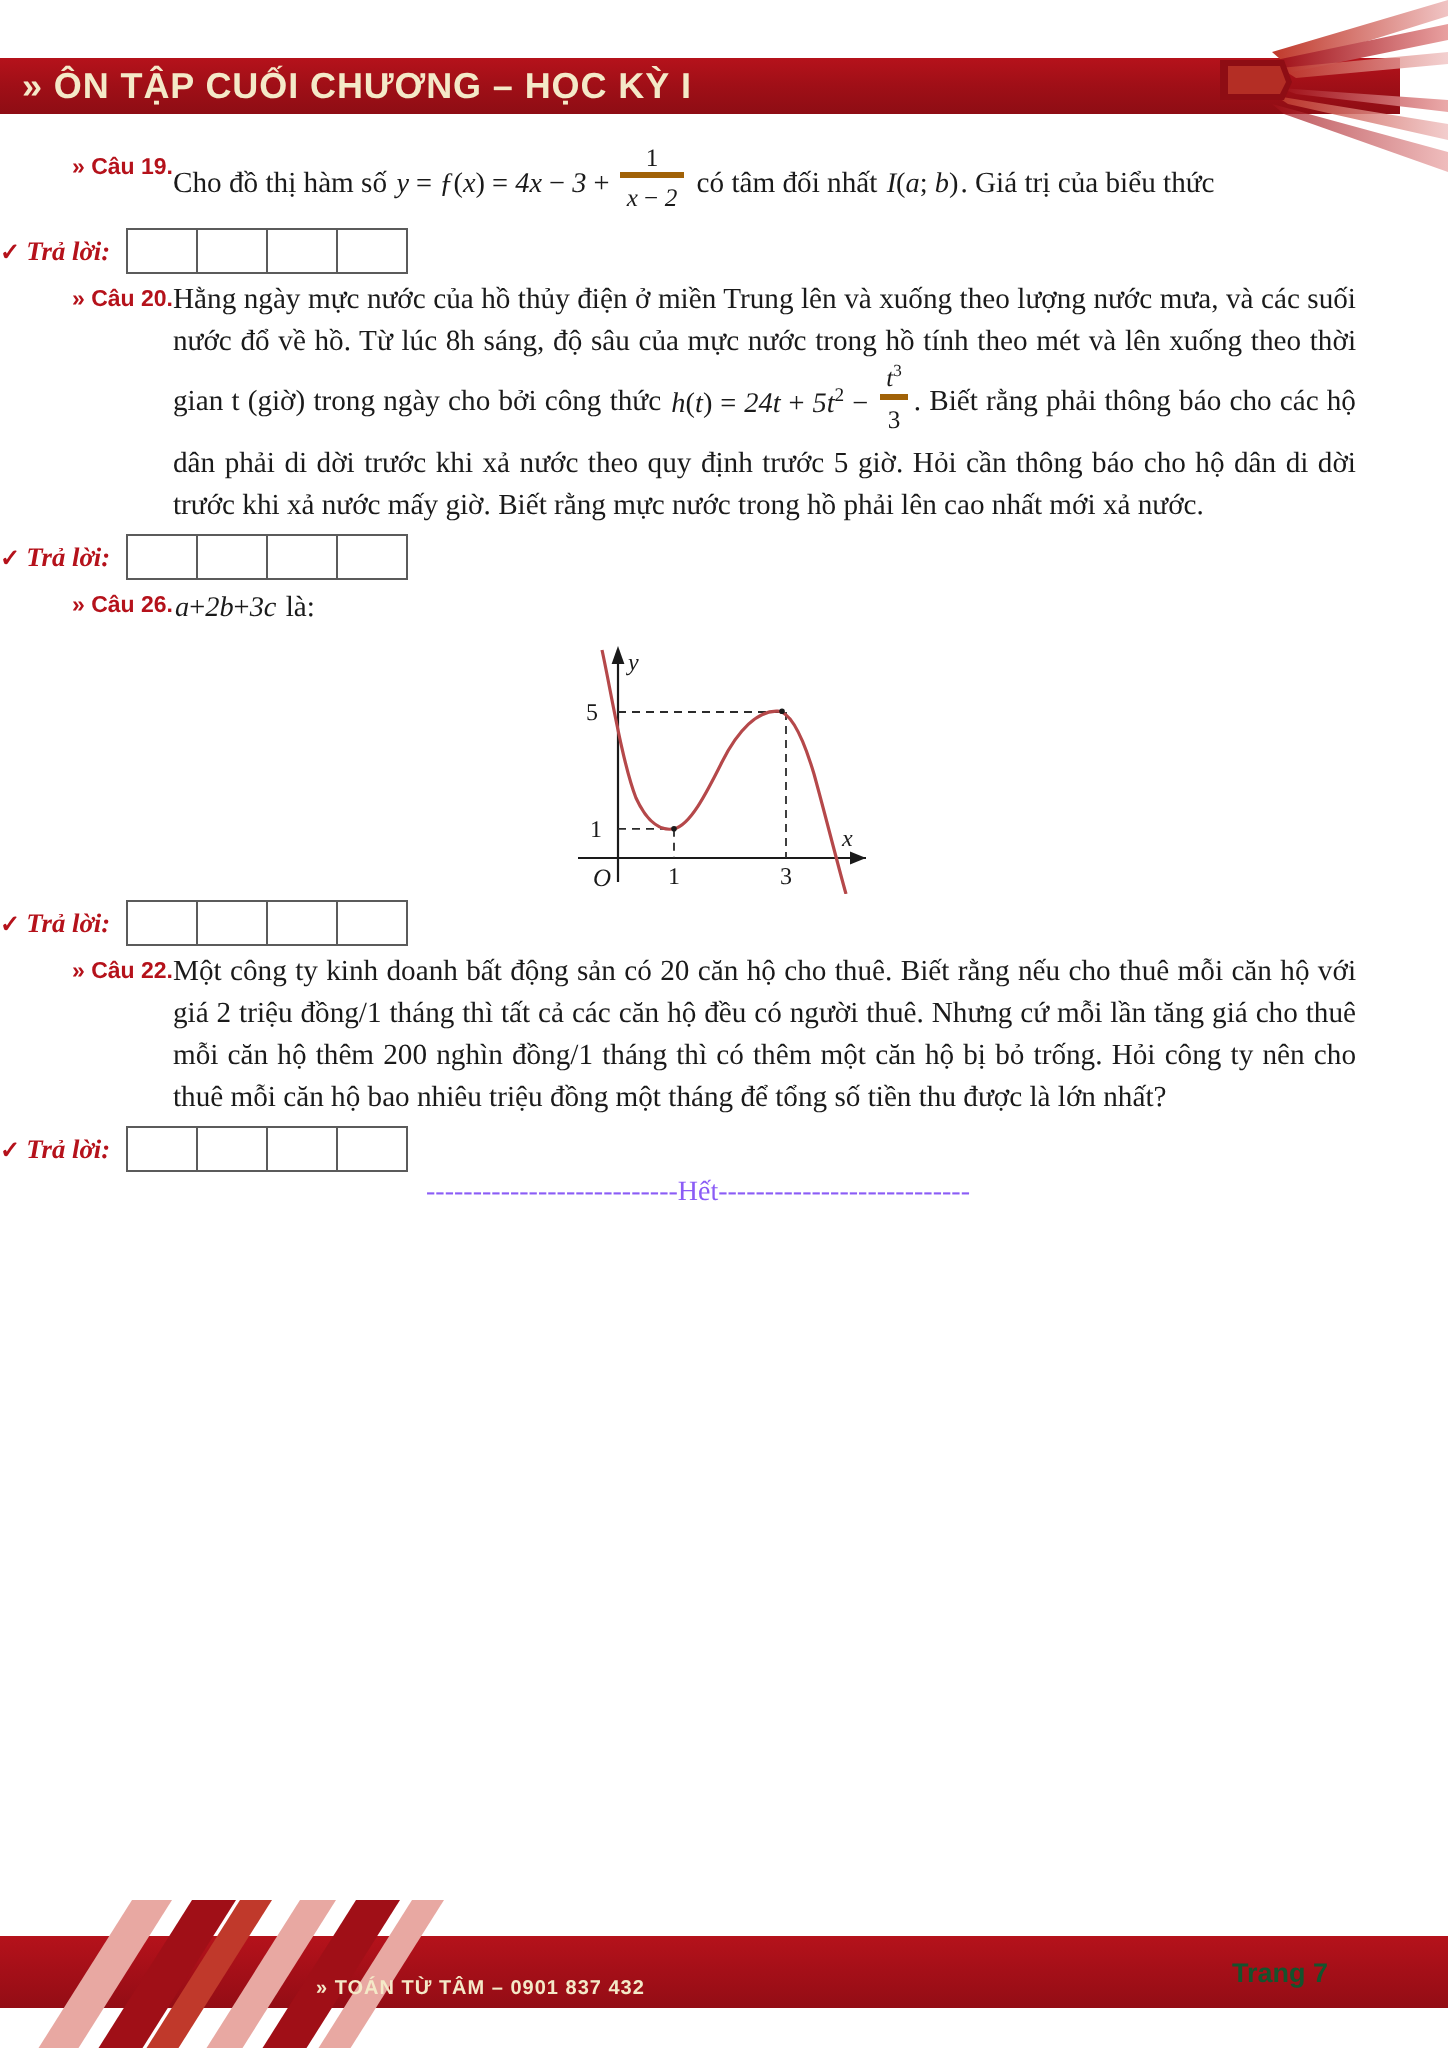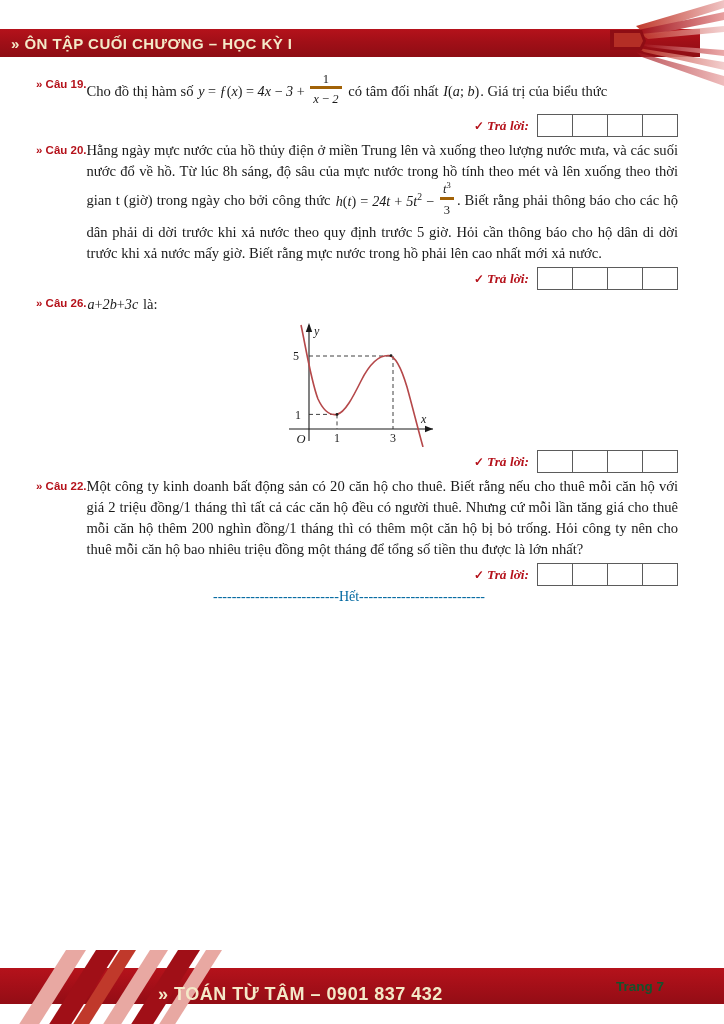--- a/index.html
+++ b/index.html
@@ -24,21 +24,21 @@
     width: 700px;
     height: 28px;
     background: linear-gradient(180deg, #b5121b 0%, #a00f17 48%, #8e0d14 100%);
     display: flex;
     align-items: center;
     z-index: 3;
   }
   #header-title {
     color: #f4e9c8;
     font-family: "Liberation Sans", sans-serif;
-    font-size: 15px;
+    font-size: 18px;
     font-weight: bold;
     letter-spacing: 0.45px;
     margin-left: 11px;
     white-space: nowrap;
   }
   #header-deco {
     position: absolute;
     right: 0;
     top: 0;
     width: 140px;
@@ -100,21 +100,20 @@
     top: -1px;
   }
   .frac .num { display: block; padding: 0 3px; }
   .frac .den { display: block; padding: 4px 3px; border-top: 3px solid #a16207; }
   sup.ex { font-size: 0.68em; vertical-align: super; font-style: italic; }
   .paren { font-style: normal; }
 
   
   .answer-row {
     display: flex;
-    justify-content: flex-end;
     align-items: center;
     padding-right: 34px;
     margin-top: 3px;
     margin-bottom: 3px;
   }
   .answer-label {
     color: #b5121b;
     font-family: "Liberation Serif", serif;
     font-style: italic;
     font-weight: bold;
@@ -141,21 +140,21 @@
 
   
   #graph-wrap {
     display: flex;
     justify-content: center;
     margin: 4px 0 2px 0;
   }
   
   #het-row {
     text-align: center;
-    color: #0369a1;
+    color: #8b5cf6;
     font-size: 14px;
     letter-spacing: 0px;
     padding-right: 14px;
   }
 
   
   #footer-band {
     position: absolute;
     left: 0;
     bottom: 20px;
@@ -181,21 +180,21 @@
   }
   #footer-title {
     position: absolute;
     left: 158px;
     top: 0;
     height: 52px;
     display: flex;
     align-items: center;
     color: #f4e9c8;
     font-family: "Liberation Sans", sans-serif;
-    font-size: 18px;
+    font-size: 10px;
     font-weight: bold;
     letter-spacing: 0.5px;
     z-index: 5;
     white-space: nowrap;
   }
   #footer-page {
     position: absolute;
     right: 60px;
     top: 0;
     height: 36px;

